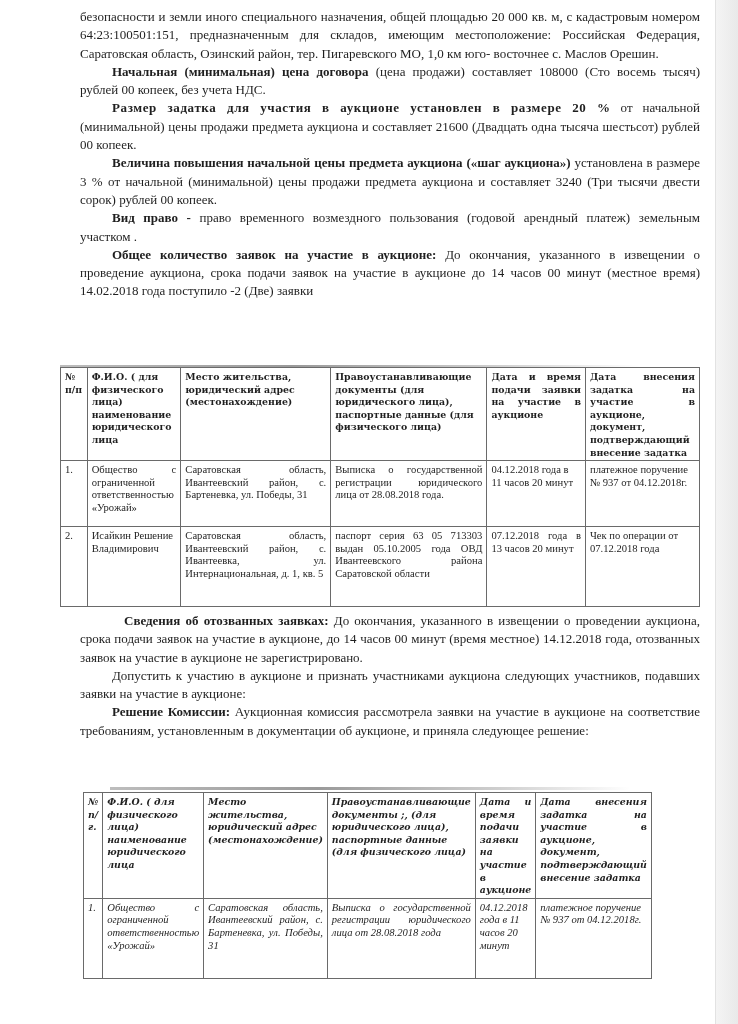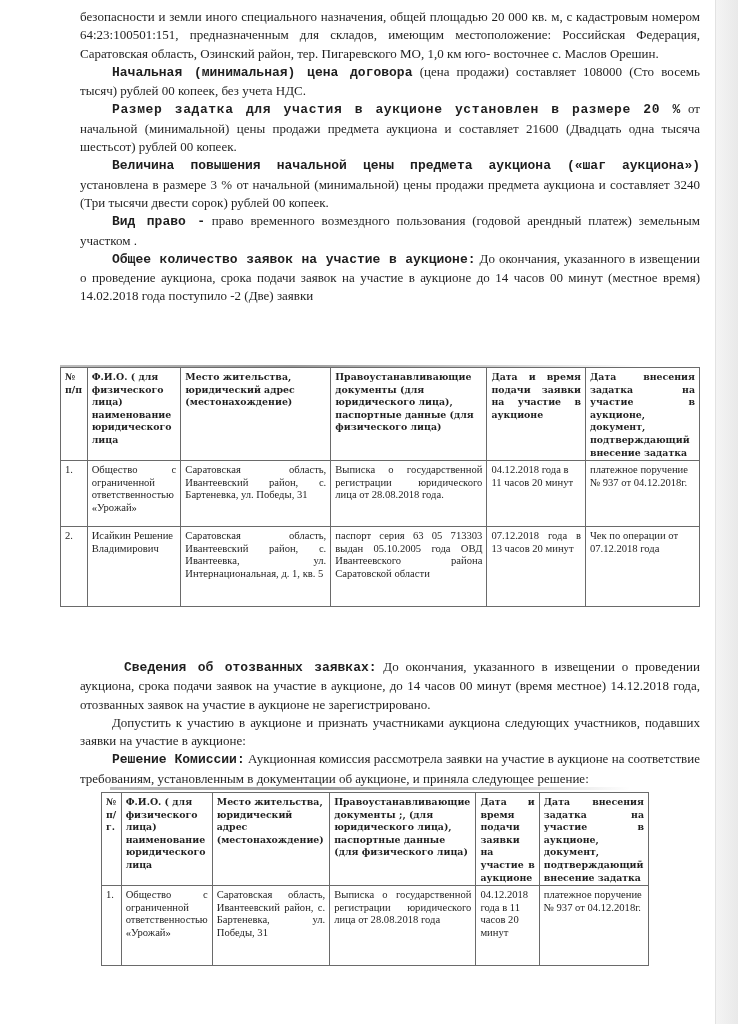--- a/index.html
+++ b/index.html
@@ -16,22 +16,22 @@
     border-left: 1px solid #e2e2e2;
   }
   .content {
     position: absolute; left: 80px; top: 8px; width: 620px;
   }
   p.para {
     margin: 0; font-size: 13px; line-height: 18.3px;
     text-align: justify; text-indent: 0;
   }
   p.ind { text-indent: 32px; }
-  p.ind2 { text-indent: 44px; margin-top: 46px; }
-  b { font-weight: bold; font-family: Liberation Mono, monospace; }
+  p.ind2 { text-indent: 44px; }
+  b { font-weight: bold; }
   table.doc {
     border-collapse: collapse;
     font-size: 10.6px; line-height: 12.6px;
     position: absolute;
   }
   table.doc td, table.doc th {
     border: 1px solid #6a6a6a;
     vertical-align: top;
     padding: 3px 4px 1px 4px;
   }
@@ -107,21 +107,21 @@
   </table>
 
 <div class="content" style="top:612px;">
   <p class="para ind2"><b>Сведения об отозванных заявках:</b><span> До   окончания,  указанного в извещении о проведении аукциона, срока подачи заявок на участие в аукционе,  до  14 часов 00 минут (время  местное)  14.12.2018  года,   отозванных  заявок  на  участие  в  аукционе  не зарегистрировано.</span></p>
   <p class="para ind">Допустить  к  участию  в  аукционе и признать участниками аукциона следующих участников, подавших заявки на участие в аукционе:</p>
   <p class="para ind"><b>Решение Комиссии:</b><span> Аукционная   комиссия   рассмотрела   заявки   на  участие в аукционе на соответствие требованиям,  установленным  в документации  об аукционе, и приняла следующее решение:</span></p>
 </div>
 
 <div class="shadow-line" style="left:110px; top:787px; width:520px;"></div>
 
-<table class="doc" style="left:101px; top:792px; width:548px;">
+<table class="doc" style="left:83px; top:792px; width:548px;font-style:italic;">
   <colgroup>
     <col style="width:24px">
       <col style="width:86px">
       <col style="width:136px">
       <col style="width:160px">
       <col style="width:96px">
       <col style="width:116px">
   </colgroup>
   <tbody>
       <tr>

